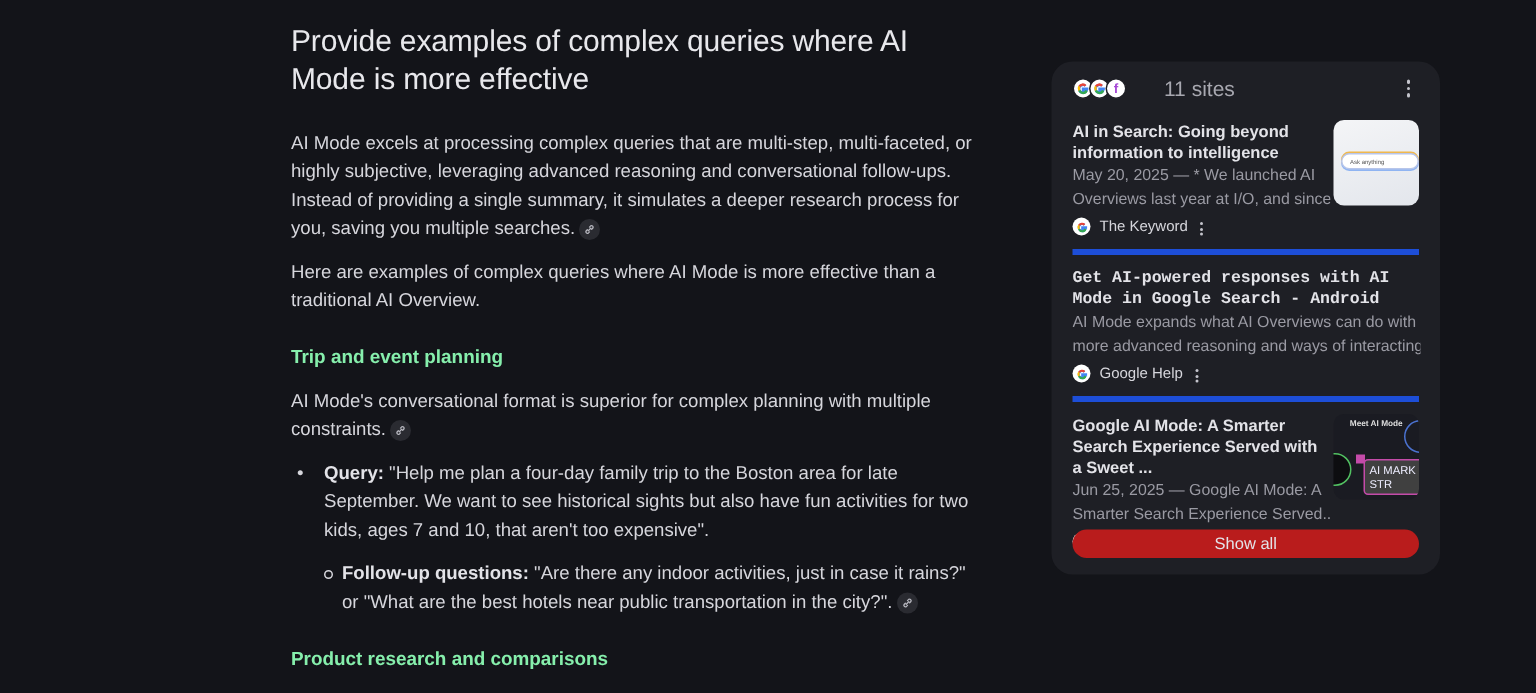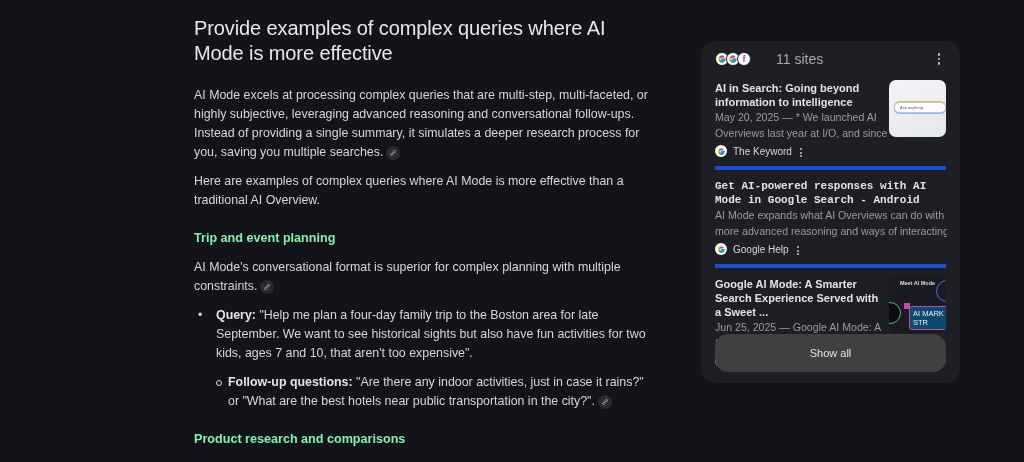--- a/index.html
+++ b/index.html
@@ -37,24 +37,24 @@
   .sfoot .ficon { width: 12px; height: 12px; border-radius: 50%; background: #fff; display: inline-flex; align-items: center; justify-content: center; margin-right: 6px; font-size: 8px; font-weight: 700; }
   .sfoot .mini-kebab { margin-left: 8px; display: inline-flex; flex-direction: column; gap: 1.5px; cursor: pointer; }
   .sfoot .mini-kebab i { width: 2px; height: 2px; background: #c4c4cc; border-radius: 50%; display: block; }
   .thumb { position: absolute; right: 0; top: 3px; width: 57px; height: 57px; border-radius: 7px; overflow: hidden; }
   .thumb1 { background: linear-gradient(160deg, #f4f5f7, #e3e6ec); }
   .thumb1 .bar { position: absolute; left: 5px; top: 22px; width: 52px; height: 11px; border-radius: 6px; background: #fff; border: 1px solid #b8c6ea; box-shadow: 0 -1px 0 #f0b84d, 0 1px 0 #8fb4f2; font-size: 4px; color: #555; padding-left: 5px; line-height: 9px; }
   .thumb2 { background: #1a1b22; }
   .thumb2 .t2title { position: absolute; top: 4px; left: 0; right: 0; text-align: center; font-size: 5.5px; color: #ddd; font-weight: 700; }
   .thumb2 .circ1 { position: absolute; left: -10px; top: 26px; width: 22px; height: 22px; border-radius: 50%; border: 1.5px solid #52c162; background: #0d0d10; }
   .thumb2 .circ2 { position: absolute; right: -12px; top: 4px; width: 22px; height: 22px; border-radius: 50%; border: 1.5px solid #4b72d0; }
-  .thumb2 .box { position: absolute; left: 20px; top: 30px; width: 42px; height: 24px; background: #0c4a6e; border: 1px solid #c44ba9; border-radius: 3px; color: #eef; font-size: 7.5px; line-height: 9px; padding: 2px 0 0 3px; }
+  .thumb2 .box { position: absolute; left: 20px; top: 30px; width: 42px; height: 24px; background: #404040; border: 1px solid #c44ba9; border-radius: 3px; color: #eef; font-size: 7.5px; line-height: 9px; padding: 2px 0 0 3px; }
   .thumb2 .pink { position: absolute; left: 15px; top: 27px; width: 6px; height: 6px; background: #c44ba9; }
 
-  .show-all { position: absolute; left: 14px; right: 14px; bottom: 11px; height: 38px; border-radius: 13px; background: #404040; color: #e3e3e8; font-size: 11px; display: flex; align-items: center; justify-content: center; cursor: pointer; }
+  .show-all { position: absolute; left: 14px; right: 14px; bottom: 11px; height: 19px; border-radius: 13px; background: #b91c1c; color: #e3e3e8; font-size: 11px; display: flex; align-items: center; justify-content: center; cursor: pointer; }
 </style>
 </head>
 <body>
 
 <div class="main">
   <h1 class="title">Provide examples of complex queries where AI Mode is more effective</h1>
 
   <p class="para"><span>AI Mode excels at processing complex queries that are multi-step, multi-faceted, or highly subjective, leveraging advanced reasoning and conversational follow-ups. Instead of providing a single summary, it simulates a deeper research process for you, saving you multiple searches.</span><span class="link-chip">
         <svg viewBox="0 0 10 10">
           <path d="M4 6 L6 4 M3.2 5.2 L2.2 6.2 a1.3 1.3 0 0 0 1.8 1.8 L5 7 M5 3 L6 2 a1.3 1.3 0 0 1 1.8 1.8 L6.8 4.8" stroke="#b8b8c0" stroke-width="1.1" fill="none" stroke-linecap="round"></path>

